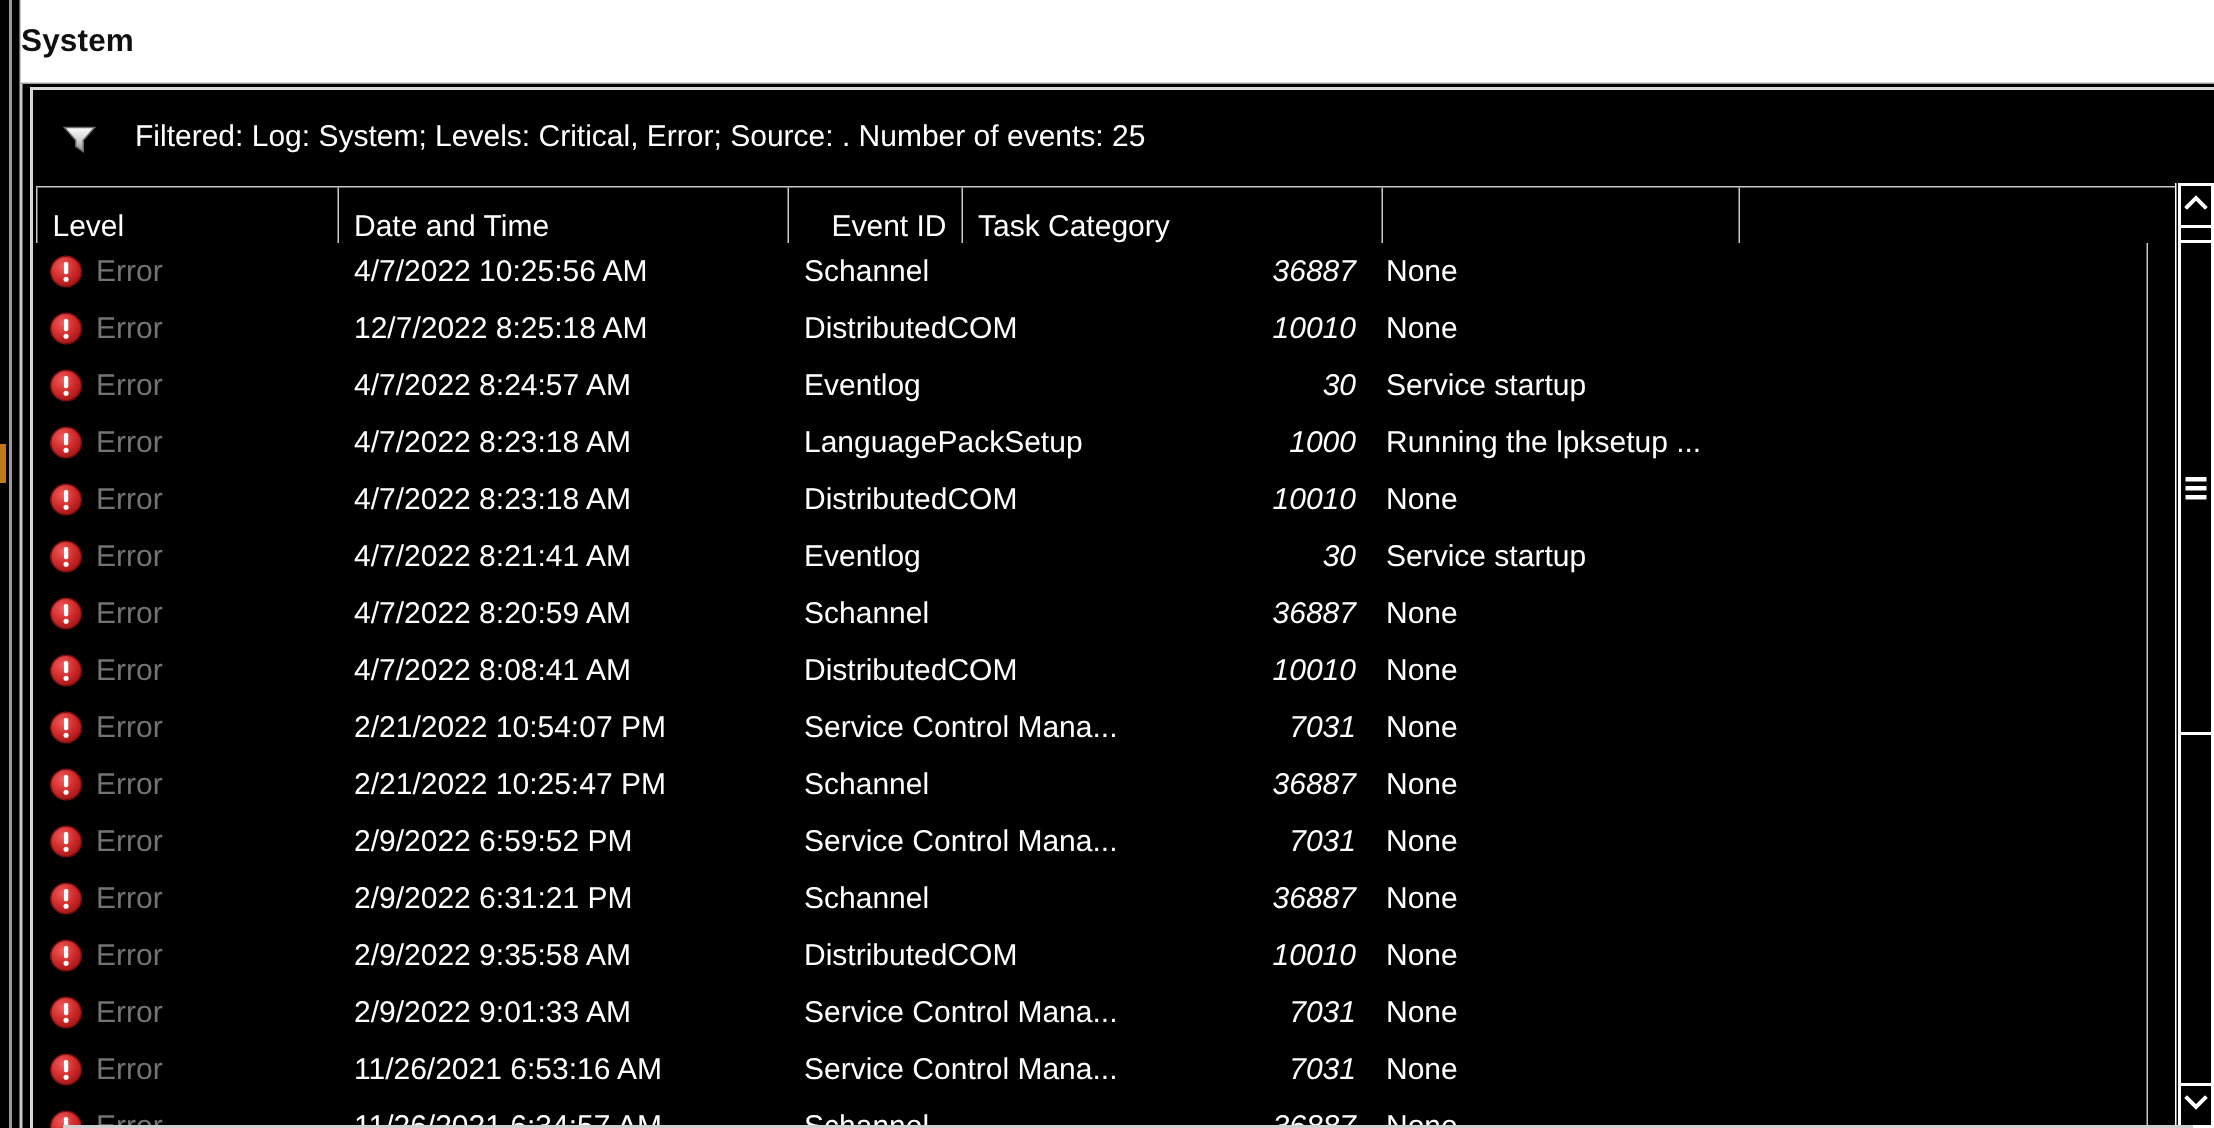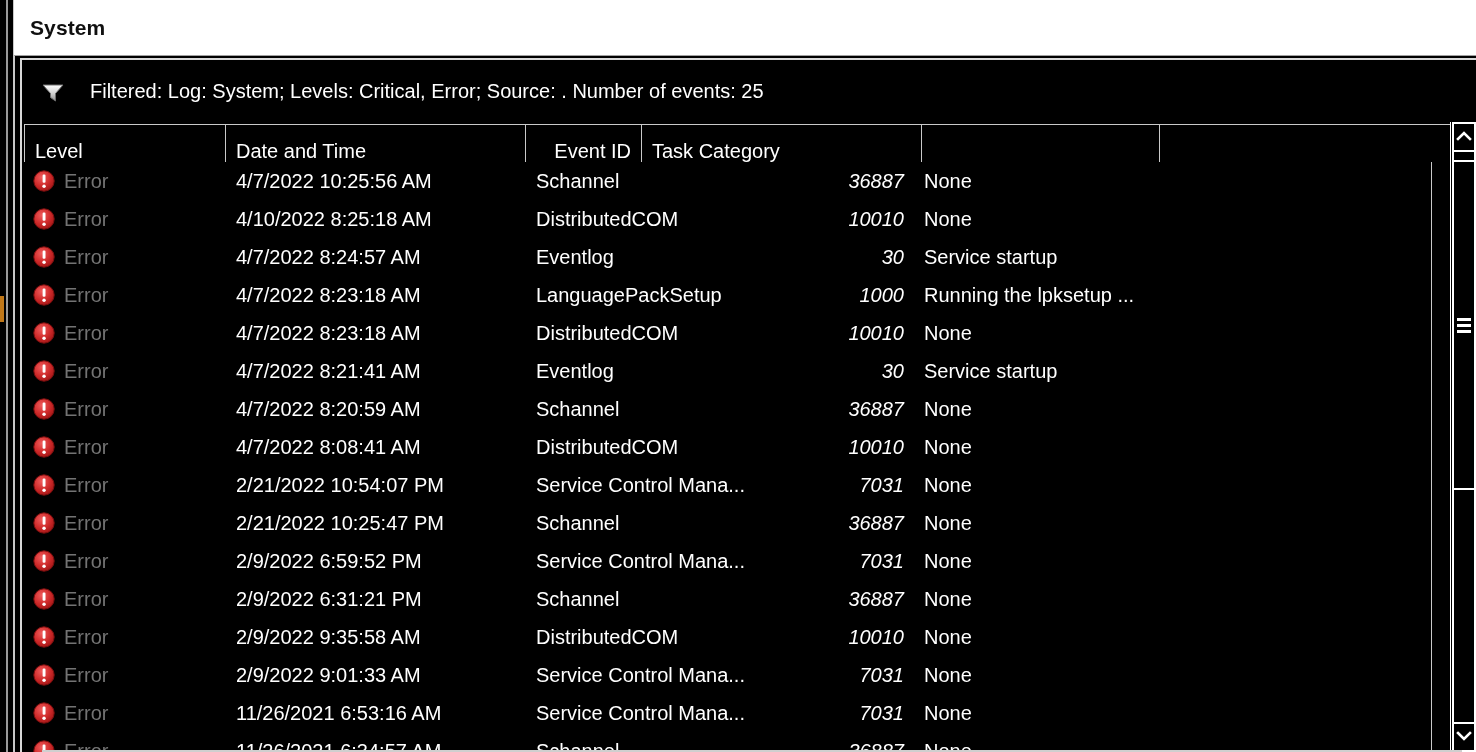--- a/index.html
+++ b/index.html
@@ -51,21 +51,20 @@
   
   .log-header {
     position: absolute;
     left: 14px; top: 0px;
     width: 1462px; height: 56px;
     background: #ffffff;
     border-bottom: 1px solid #a0a0a0;
     box-sizing: border-box;
     display: flex;
     align-items: center;
-    padding-left: 16px;
     white-space: nowrap;
   }
   .log-header .log-name {
     font-size: 21px;
     font-weight: bold;
     color: #101010;
     letter-spacing: 0.1px;
   }
   .log-header .log-count {
     font-size: 21px;
@@ -323,21 +322,21 @@
                       <stop offset="55%" stop-color="#d02b2b"></stop>
                       <stop offset="100%" stop-color="#9e1414"></stop>
                     </radialGradient>
                   </defs>
                   <circle cx="12" cy="12" r="10.2" fill="url(#eg1)" stroke="#7c0f0f" stroke-width="1"></circle>
                   <rect x="10.6" y="5.6" width="2.9" height="8.2" rx="1.1" fill="#ffffff"></rect>
                   <circle cx="12.05" cy="17.2" r="1.7" fill="#ffffff"></circle>
                 </svg></span>
               <span class="level-text">Error</span>
             </div>
-            <div class="cell w-date">4/10/2022 8:25:18 AM</div>
+            <div class="cell w-date">12/7/2022 8:25:18 AM</div>
             <div class="cell w-source">DistributedCOM</div>
             <div class="cell w-eventid num">10010</div>
             <div class="cell w-task">None</div>
             <div class="cell w-extra"></div>
           </div>
           <div class="row">
             <div class="cell level-cell w-level">
               <span class="err-icon"><svg width="24" height="24" viewBox="0 0 24 24" aria-hidden="true">
                   <defs>
                     <radialGradient id="eg2" cx="38%" cy="32%" r="75%">

